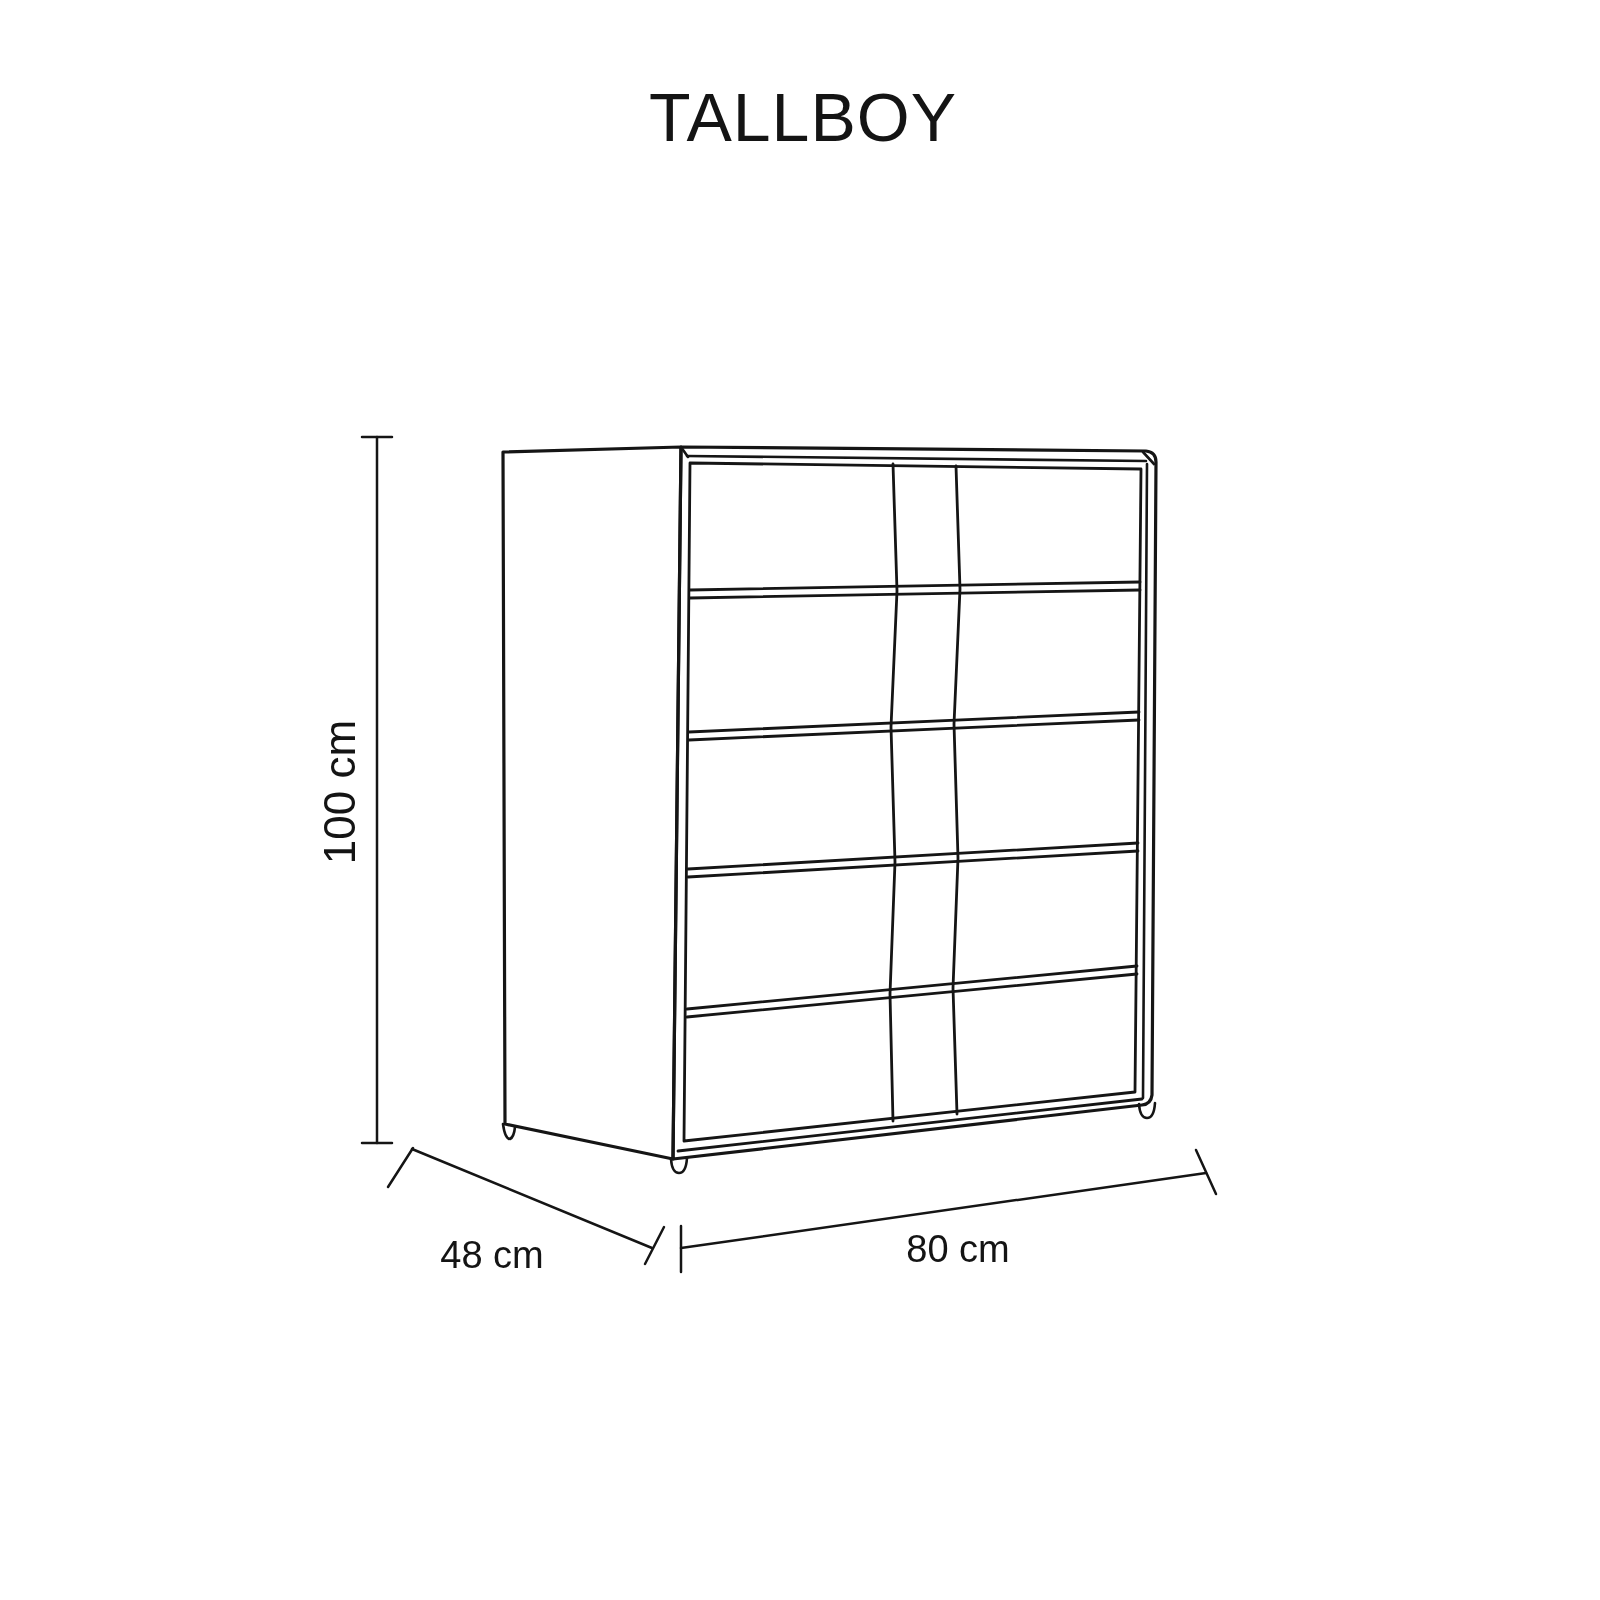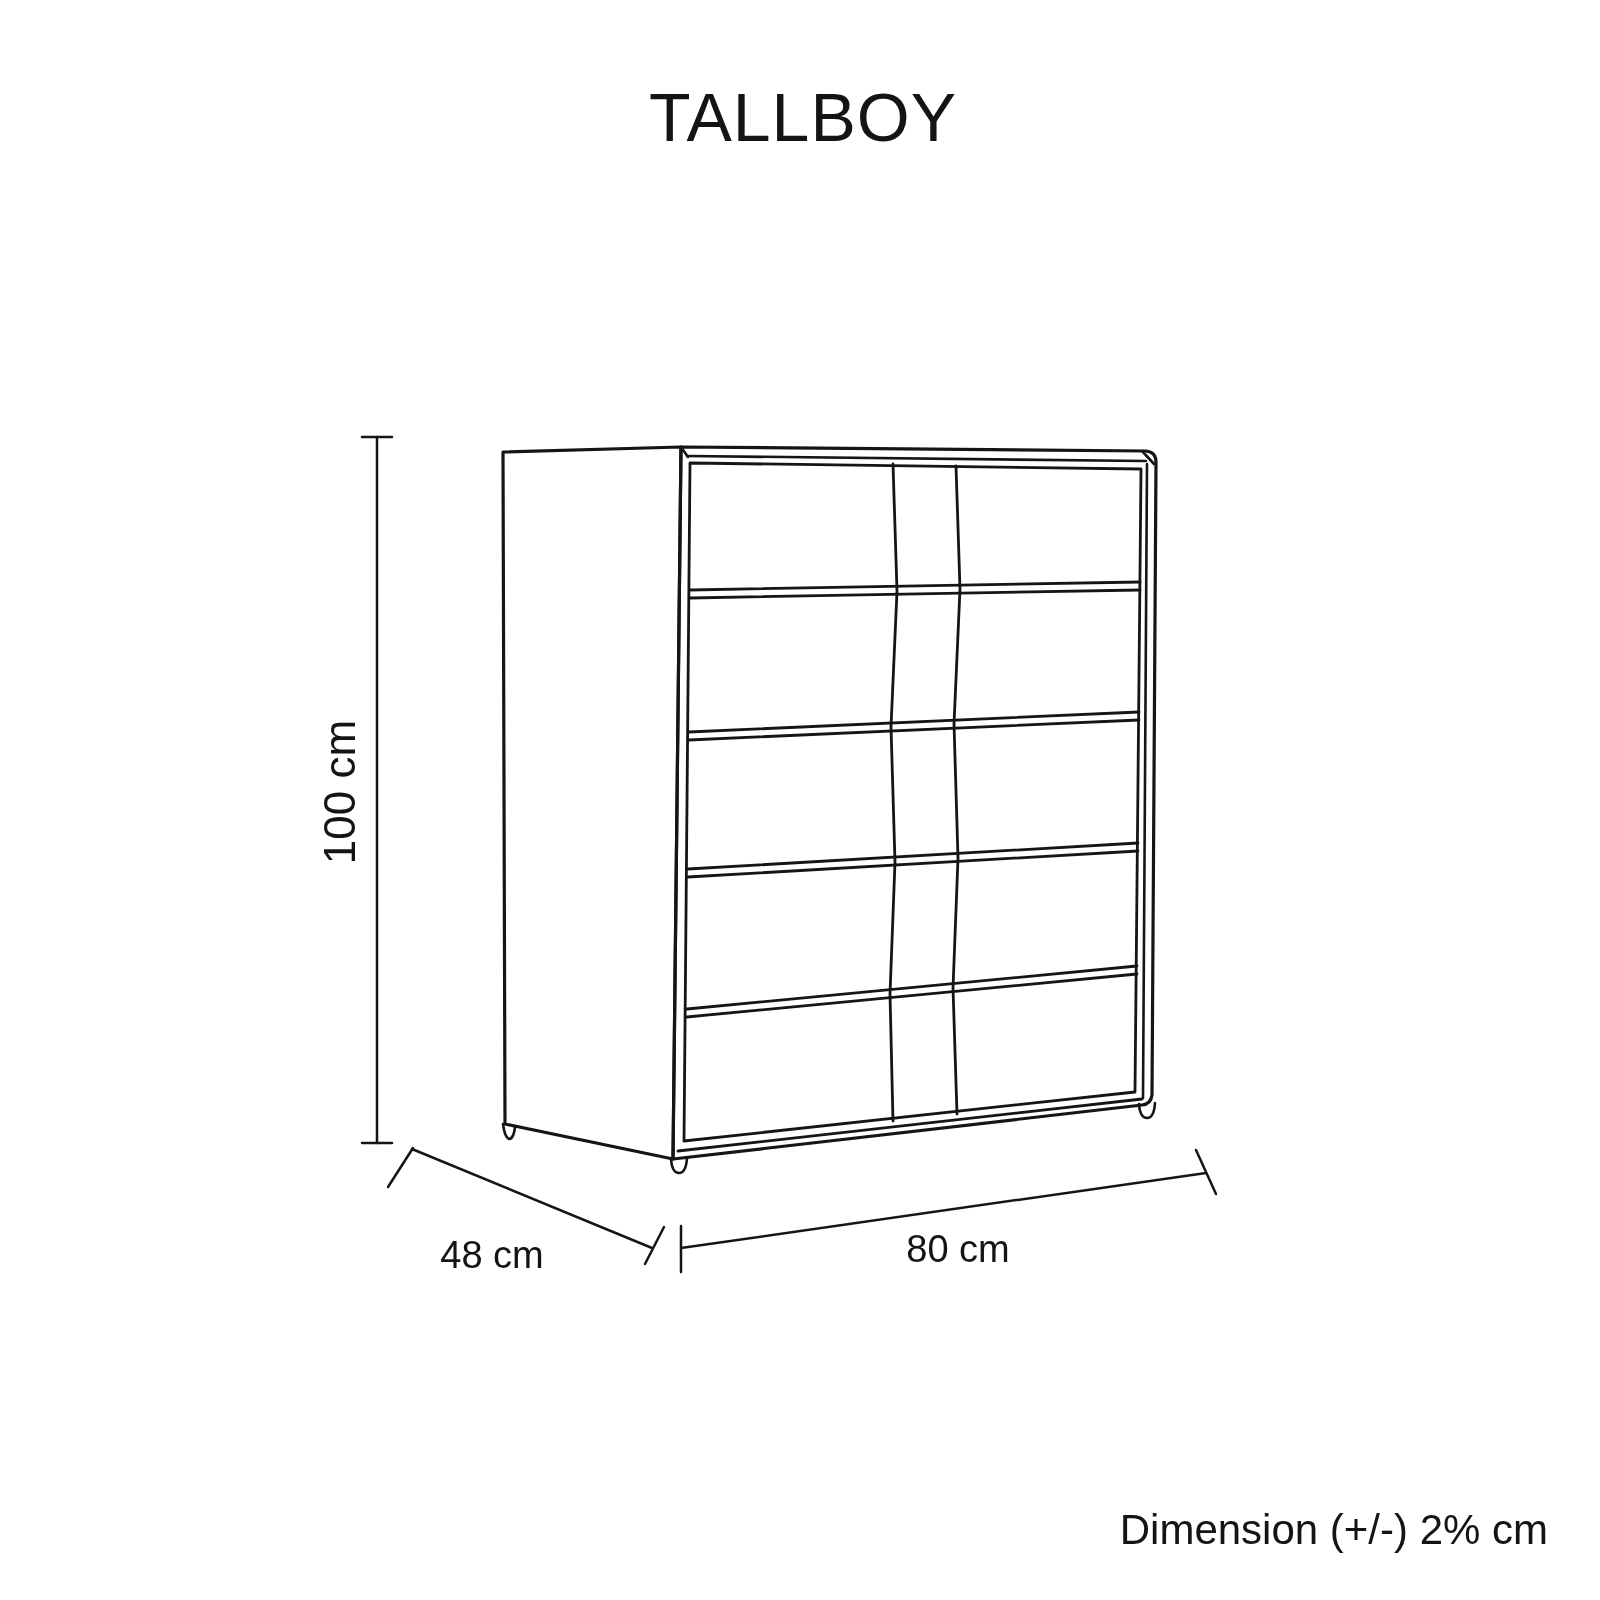--- a/index.html
+++ b/index.html
@@ -107,15 +107,14 @@
 
     <g stroke-width="2.5">
       <path d="M681,1248 L1206,1173"></path>
       <path d="M681,1226 L681,1272"></path>
       <path d="M1196,1150 L1216,1194"></path>
       <text class="dim-text dim-text-small" x="958" y="1262" text-anchor="middle" stroke="none">80 cm</text>
     </g>
 
   </svg>
 
-  <div class="footnote">Dimension (+/-) 2% cm</div>
 
 </div>
 
 </body></html>

